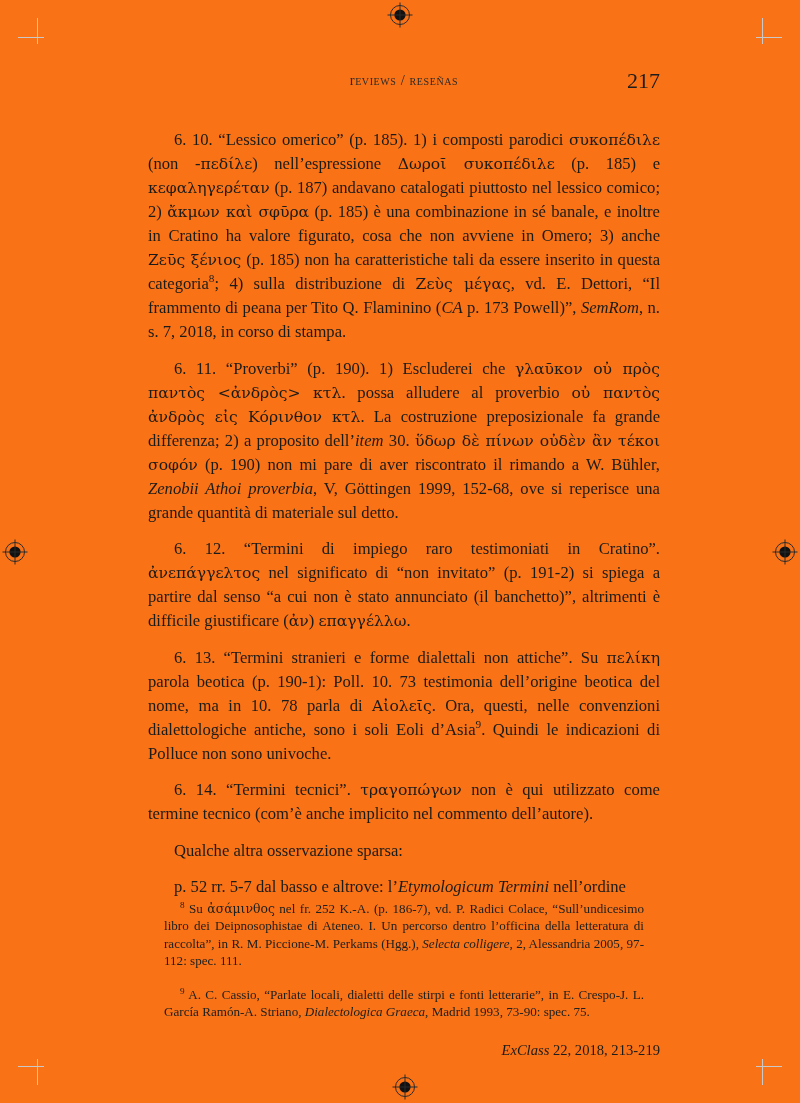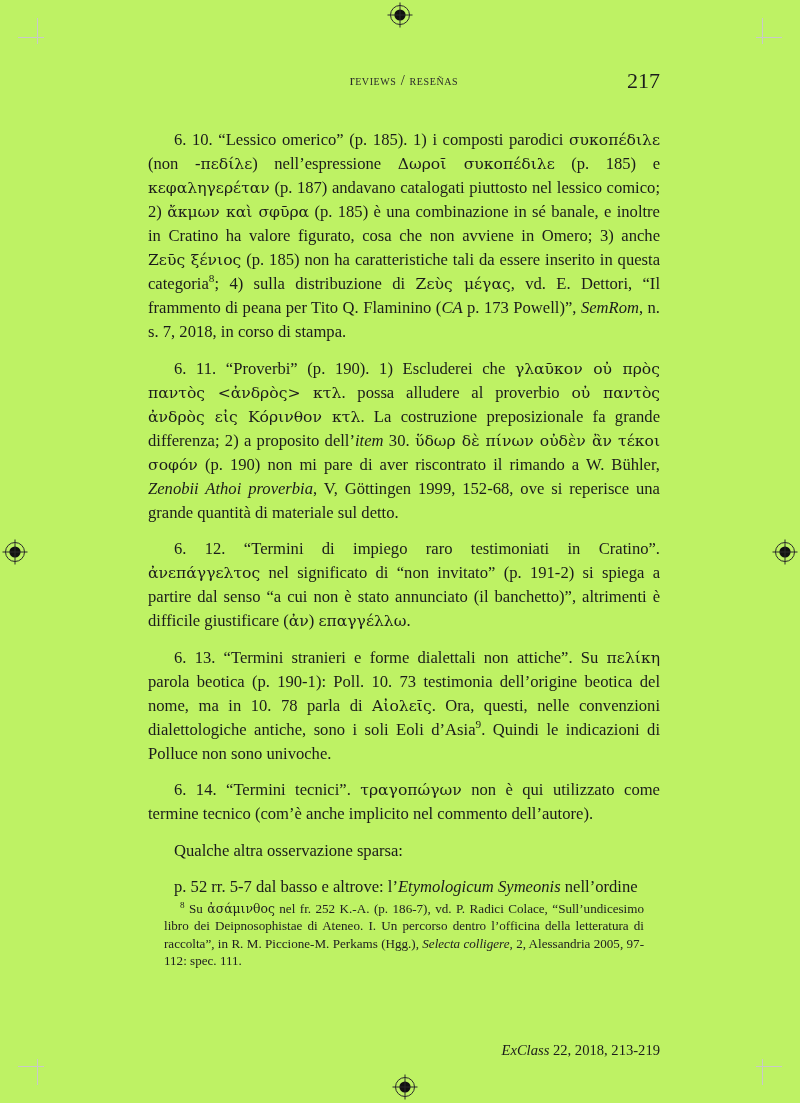--- a/index.html
+++ b/index.html
@@ -8,21 +8,21 @@
     background: #ffffff;
   }
   body {
     font-family: "Liberation Serif", "DejaVu Serif", serif;
     color: #1c1c1c;
   }
   #page {
     position: relative;
     width: 800px;
     height: 1103px;
-    background: #bef264;
+    background: #f97316;
     overflow: hidden;
   }
 
   
   .crop-mark {
     position: absolute;
     background: #c9c9c9;
   }
   .crop-h { width: 26px; height: 1px; }
   .crop-v { width: 1px; height: 26px; }
@@ -174,24 +174,25 @@
     <span class="folio">217</span>
   </div>
 
   <div id="body-text">
       <p class="para"><span>6. 10. “Lessico omerico” (p. 185). 1) i composti parodici </span><span class="gk">συκοπέδιλε</span><span> (non -</span><span class="gk">πεδίλε</span><span>) nell’espressione </span><span class="gk">Δωροῖ συκοπέδιλε</span><span> (p. 185) e </span><span class="gk">κεφαληγερέταν</span><span> (p. 187) andavano catalogati piuttosto nel lessico comico; 2) </span><span class="gk">ἄκμων καὶ σφῦρα</span><span> (p. 185) è una combinazione in sé banale, e inoltre in Cratino ha valore figurato, cosa che non avviene in Omero; 3) anche </span><span class="gk">Ζεῦς ξένιος</span><span> (p. 185) non ha caratteristiche tali da essere inserito in questa categoria</span><sup class="fn">8</sup><span>; 4) sulla distribuzione di </span><span class="gk">Ζεὺς μέγας</span><span>, vd. E. Dettori, “Il frammento di peana per Tito Q. Flaminino (</span><span class="it">CA</span><span> p. 173 Powell)”, </span><span class="it">SemRom</span><span>, n. s. 7, 2018, in corso di stampa.</span></p>
       <p class="para"><span>6. 11. “Proverbi” (p. 190). 1) Escluderei che </span><span class="gk">γλαῦκον οὐ πρὸς παντὸς &lt;ἀνδρὸς&gt; κτλ</span><span>. possa alludere al proverbio </span><span class="gk">οὐ παντὸς ἀνδρὸς εἰς Κόρινθον κτλ</span><span>. La costruzione preposizionale fa grande differenza; 2) a proposito dell’</span><span class="it">item</span><span> 30. </span><span class="gk">ὕδωρ δὲ πίνων οὐδὲν ἂν τέκοι σοφόν</span><span> (p. 190) non mi pare di aver riscontrato il rimando a W. Bühler, </span><span class="it">Zenobii Athoi proverbia</span><span>, V, Göttingen 1999, 152-68, ove si reperisce una grande quantità di materiale sul detto.</span></p>
       <p class="para"><span>6. 12. “Termini di impiego raro testimoniati in Cratino”. </span><span class="gk">ἀνεπάγγελτος</span><span> nel significato di “non invitato” (p. 191-2) si spiega a partire dal senso “a cui non è stato annunciato (il banchetto)”, altrimenti è difficile giustificare (</span><span class="gk">ἀν</span><span>) </span><span class="gk">επαγγέλλω</span><span>.</span></p>
       <p class="para"><span>6. 13. “Termini stranieri e forme dialettali non attiche”. Su </span><span class="gk">πελίκη</span><span> parola beotica (p. 190-1): Poll. 10. 73 testimonia dell’origine beotica del nome, ma in 10. 78 parla di </span><span class="gk">Αἰολεῖς</span><span>. Ora, questi, nelle convenzioni dialettologiche antiche, sono i soli Eoli d’Asia</span><sup class="fn">9</sup><span>. Quindi le indicazioni di Polluce non sono univoche.</span></p>
       <p class="para"><span>6. 14. “Termini tecnici”. </span><span class="gk">τραγοπώγων</span><span> non è qui utilizzato come termine tecnico (com’è anche implicito nel commento dell’autore).</span></p>
       <p class="para"><span>Qualche altra osservazione sparsa:</span></p>
-      <p class="para"><span>p. 52 rr. 5-7 dal basso e altrove: l’</span><span class="it">Etymologicum Symeonis</span><span> nell’ordine</span></p>
+      <p class="para"><span>p. 52 rr. 5-7 dal basso e altrove: l’</span><span class="it">Etymologicum Termini</span><span> nell’ordine</span></p>
     </div>
 
   <div id="footnotes">
       <p class="fnote"><sup class="fn">8</sup><span> Su </span><span class="gk">ἀσάμινθος</span><span> nel fr. 252 K.-A. (p. 186-7), vd. P. Radici Colace, “Sull’undicesimo libro dei Deipnosophistae di Ateneo. I. Un percorso dentro l’officina della letteratura di raccolta”, in R. M. Piccione-M. Perkams (Hgg.), </span><span class="it">Selecta colligere</span><span>, 2, Alessandria 2005, 97-112: spec. 111.</span></p>
+      <p class="fnote"><sup class="fn">9</sup><span> A. C. Cassio, “Parlate locali, dialetti delle stirpi e fonti letterarie”, in E. Crespo-J. L. García Ramón-A. Striano, </span><span class="it">Dialectologica Graeca</span><span>, Madrid 1993, 73-90: spec. 75.</span></p>
     </div>
 
   <div id="footer">
     <span class="it">ExClass</span><span> 22, 2018, 213-219</span>
   </div>
 
 </div>
 
 </body></html>

